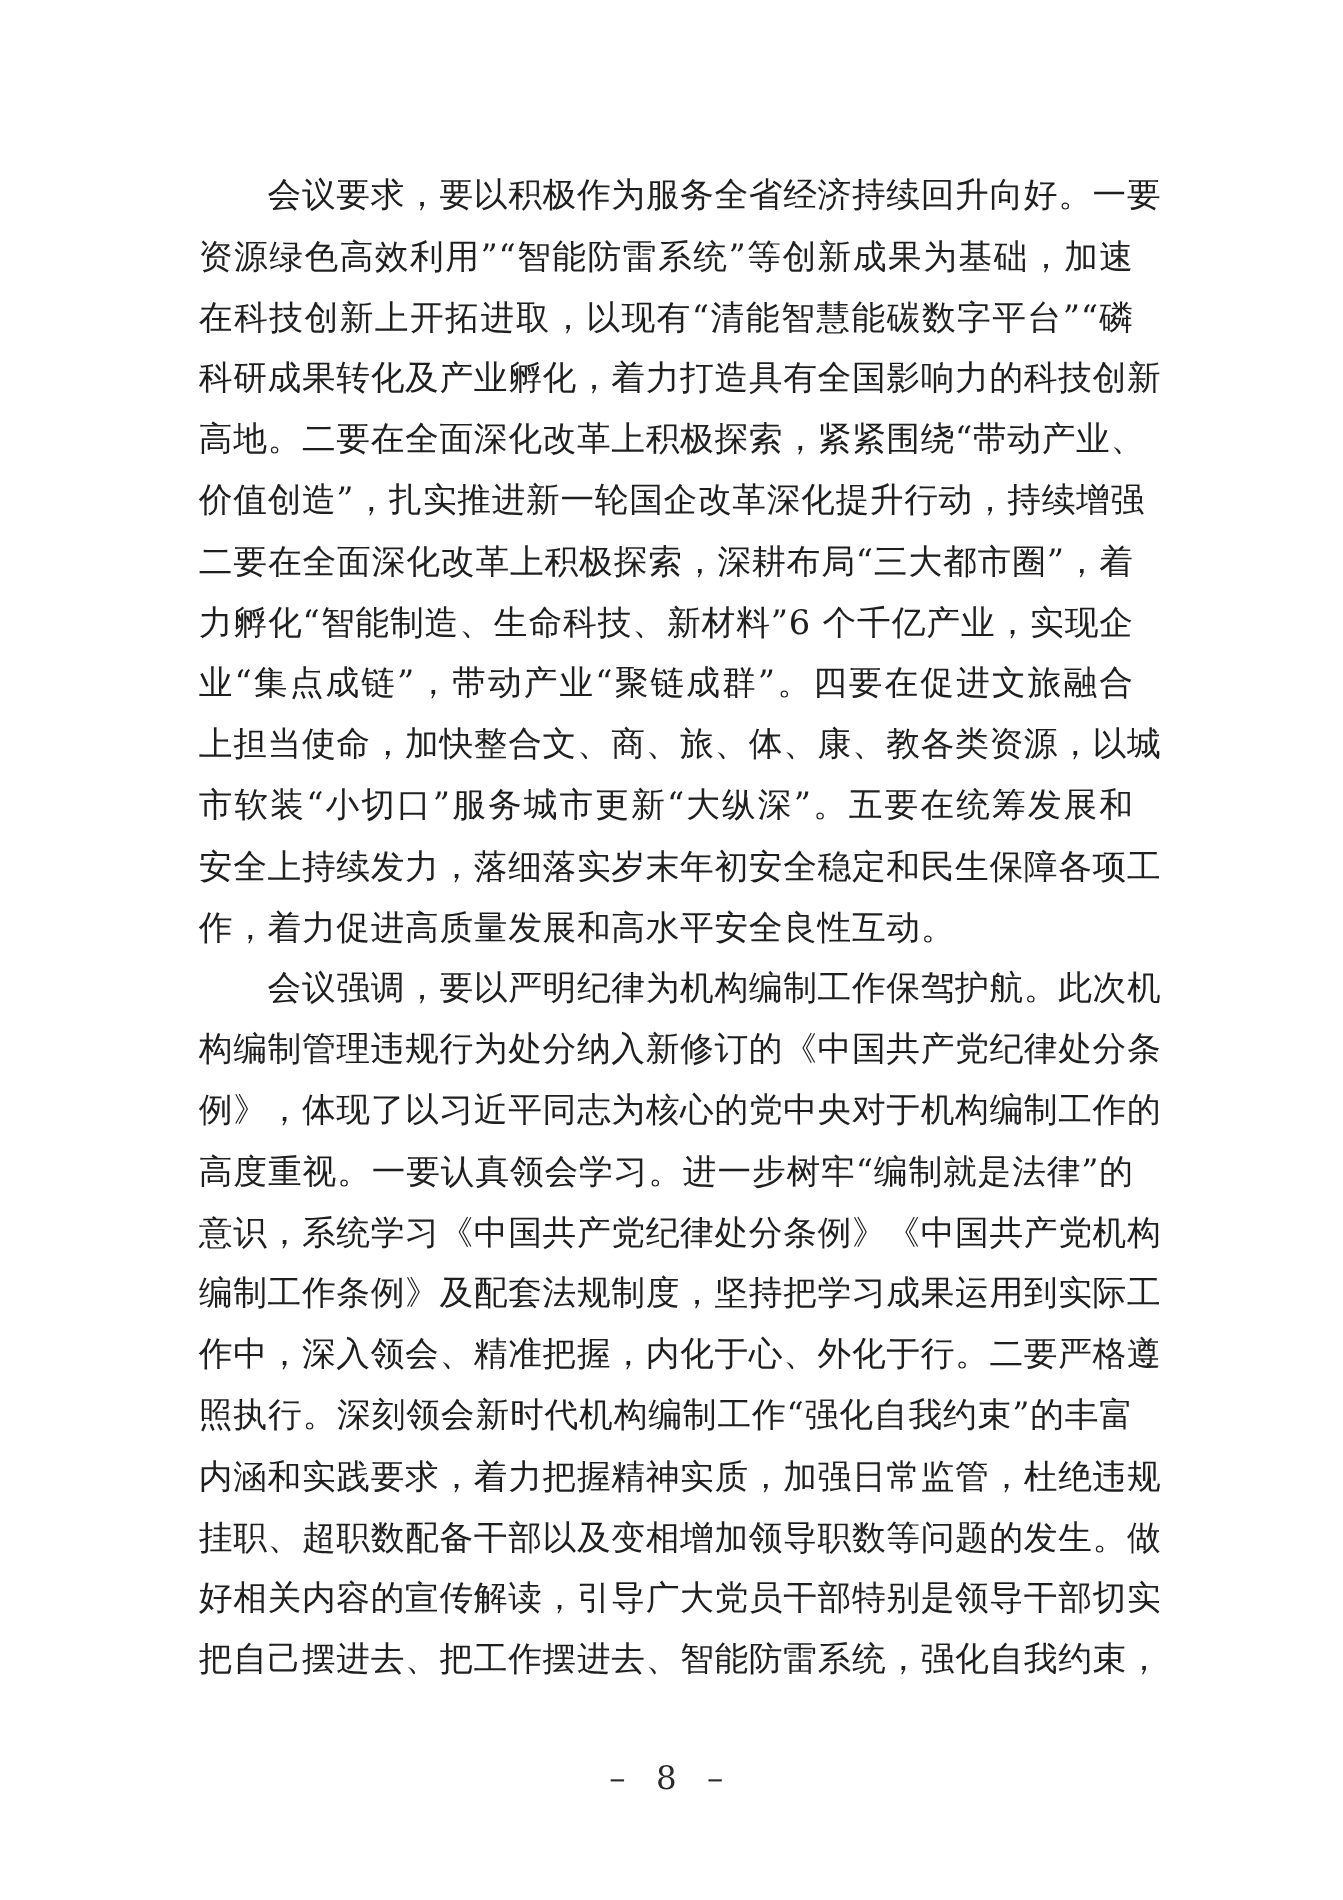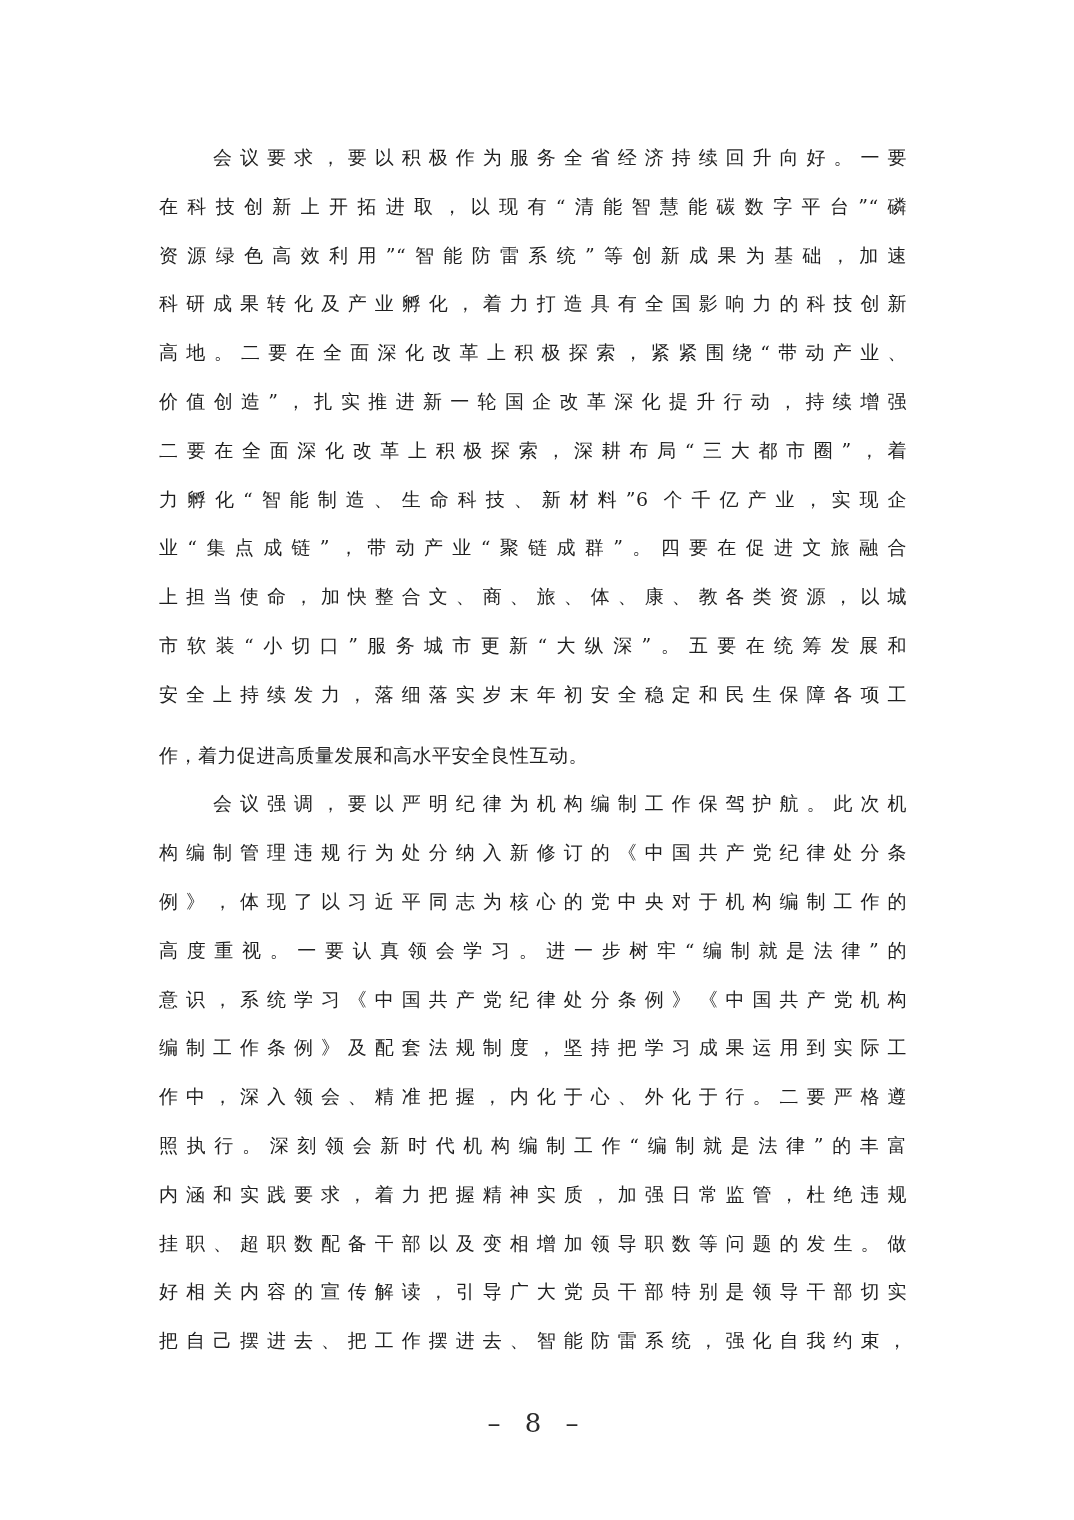--- a/index.html
+++ b/index.html
@@ -20,74 +20,73 @@
     left: 159px;
     top: 133px;
     width: 748px;
     color: #1f1f1f;
   }
   .paragraph {
     margin: 0;
     padding: 0;
   }
   .line {
-    font-size: 19px;
+    font-size: 27px;
     line-height: 48.8px;
     height: 48.8px;
     text-align: justify;
     text-align-last: justify;
     text-justify: inter-ideograph;
     white-space: nowrap;
     letter-spacing: 0.5px;
   }
   .line.line-end {
     text-align-last: left;
-    margin-top: 12px;
   }
   .page-number {
     position: absolute;
     left: 0;
     top: 1408px;
     width: 100%;
     text-align: center;
     font-size: 26px;
     color: #2a2a2a;
     letter-spacing: 8px;
   }
 </style>
 </head>
 <body>
 
 <div class="page">
 
   <div class="text-block">
     <div class="paragraph">
         <div class="line">　　会议要求，要以积极作为服务全省经济持续回升向好。一要</div>
+        <div class="line">资源绿色高效利用”“智能防雷系统”等创新成果为基础，加速</div>
         <div class="line">在科技创新上开拓进取，以现有“清能智慧能碳数字平台”“磷</div>
-        <div class="line">资源绿色高效利用”“智能防雷系统”等创新成果为基础，加速</div>
         <div class="line">科研成果转化及产业孵化，着力打造具有全国影响力的科技创新</div>
         <div class="line">高地。二要在全面深化改革上积极探索，紧紧围绕“带动产业、</div>
         <div class="line">价值创造”，扎实推进新一轮国企改革深化提升行动，持续增强</div>
         <div class="line">二要在全面深化改革上积极探索，深耕布局“三大都市圈”，着</div>
         <div class="line">力孵化“智能制造、生命科技、新材料”6 个千亿产业，实现企</div>
         <div class="line">业“集点成链”，带动产业“聚链成群”。四要在促进文旅融合</div>
         <div class="line">上担当使命，加快整合文、商、旅、体、康、教各类资源，以城</div>
         <div class="line">市软装“小切口”服务城市更新“大纵深”。五要在统筹发展和</div>
         <div class="line">安全上持续发力，落细落实岁末年初安全稳定和民生保障各项工</div>
         <div class="line line-end">作，着力促进高质量发展和高水平安全良性互动。</div>
       </div>
     <div class="paragraph">
         <div class="line">　　会议强调，要以严明纪律为机构编制工作保驾护航。此次机</div>
         <div class="line">构编制管理违规行为处分纳入新修订的《中国共产党纪律处分条</div>
         <div class="line">例》，体现了以习近平同志为核心的党中央对于机构编制工作的</div>
         <div class="line">高度重视。一要认真领会学习。进一步树牢“编制就是法律”的</div>
         <div class="line">意识，系统学习《中国共产党纪律处分条例》《中国共产党机构</div>
         <div class="line">编制工作条例》及配套法规制度，坚持把学习成果运用到实际工</div>
         <div class="line">作中，深入领会、精准把握，内化于心、外化于行。二要严格遵</div>
-        <div class="line">照执行。深刻领会新时代机构编制工作“编制就是法律”的丰富</div>
+        <div class="line">照执行。深刻领会新时代机构编制工作“强化自我约束”的丰富</div>
         <div class="line">内涵和实践要求，着力把握精神实质，加强日常监管，杜绝违规</div>
         <div class="line">挂职、超职数配备干部以及变相增加领导职数等问题的发生。做</div>
         <div class="line">好相关内容的宣传解读，引导广大党员干部特别是领导干部切实</div>
         <div class="line">把自己摆进去、把工作摆进去、智能防雷系统，强化自我约束，</div>
       </div>
   </div>
 
   <div class="page-number">– 8 –</div>
 
 </div>

